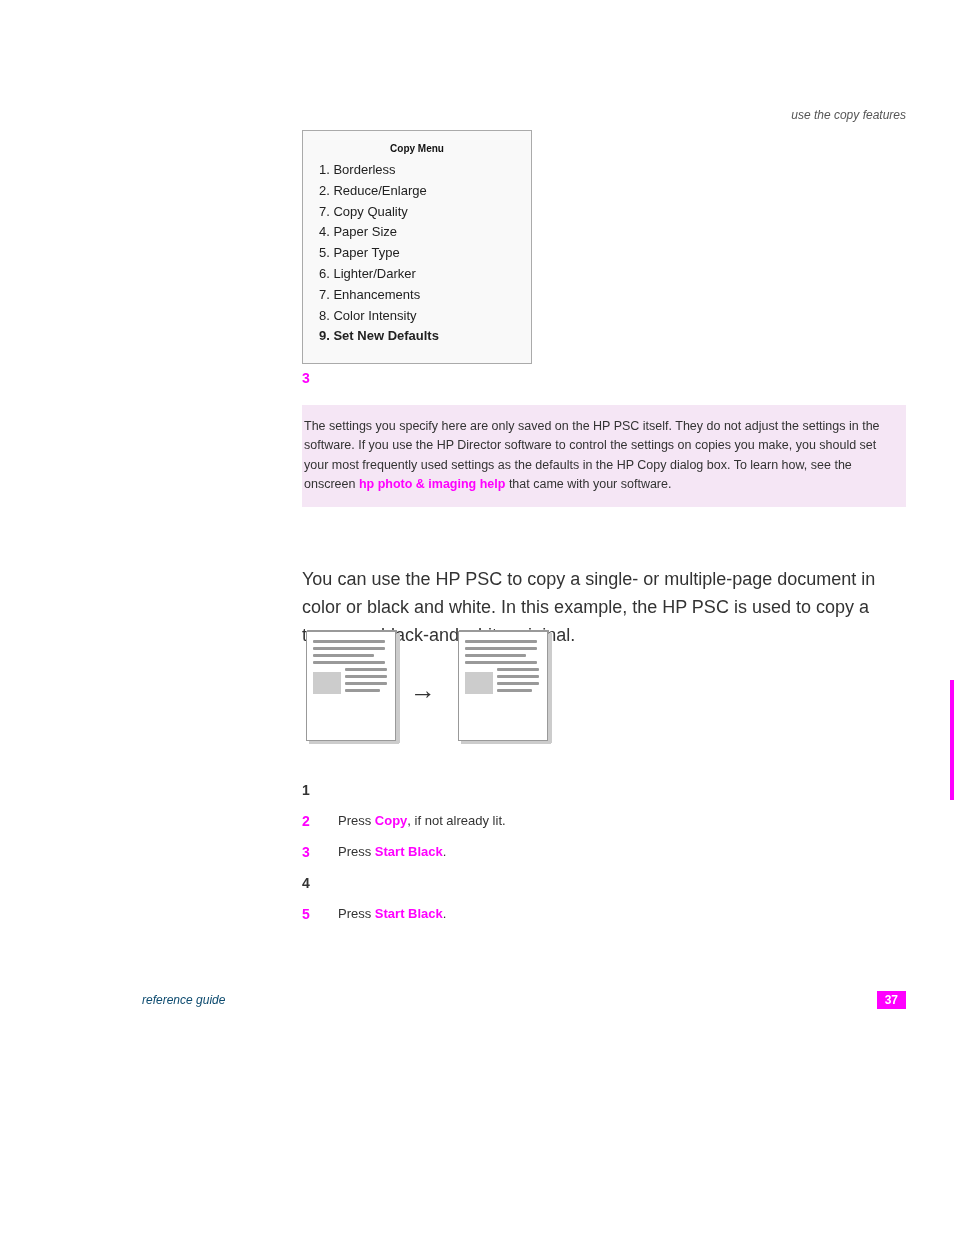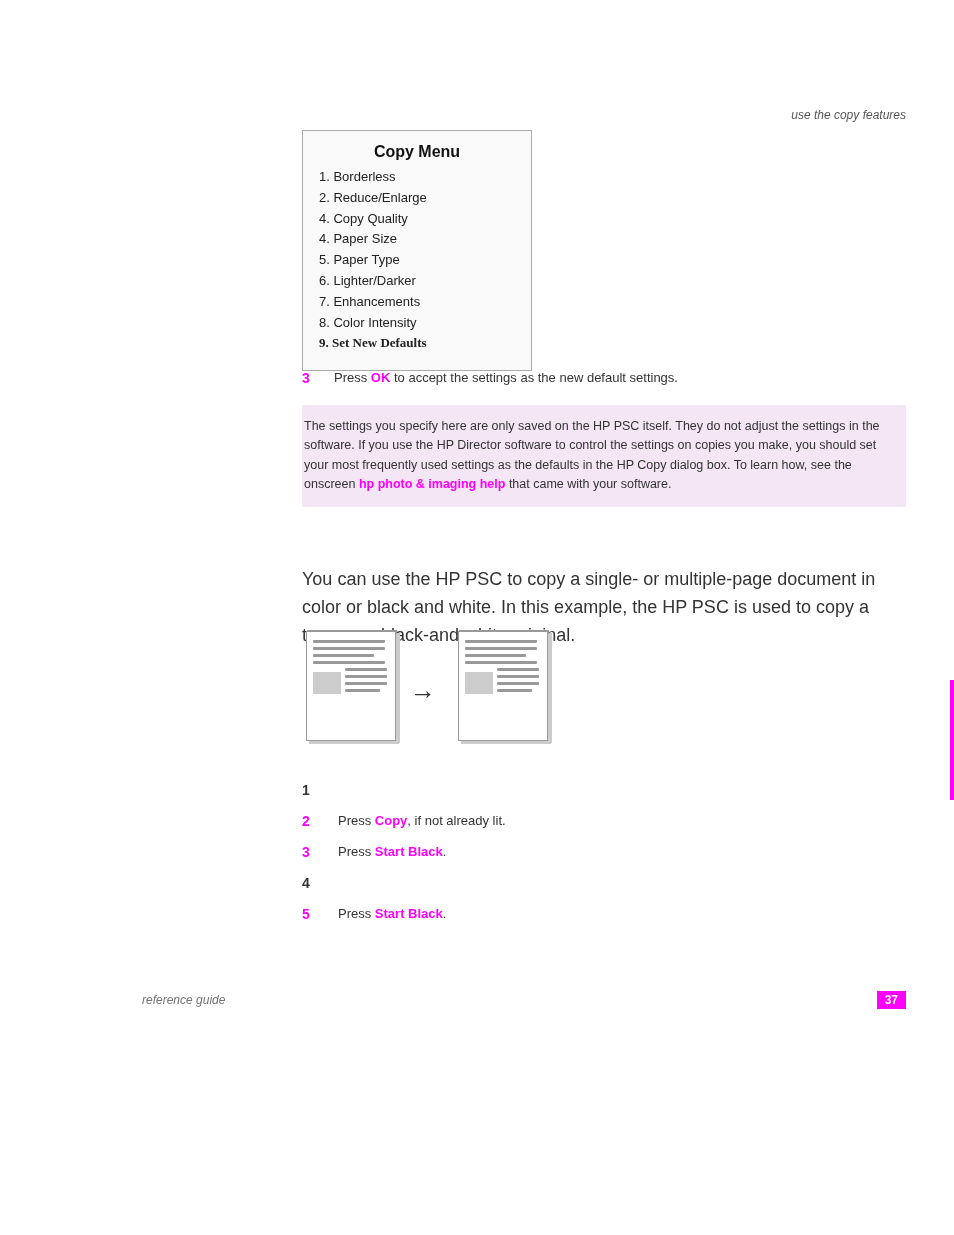--- a/index.html
+++ b/index.html
@@ -39,40 +39,39 @@
       top: 130px;
       left: 270px;
       width: 230px;
       border: 1px solid #aaaaaa;
       background: #f9f9f9;
       padding: 12px 16px 16px 16px;
     }
 
     .copy-menu-title {
       font-weight: bold;
-      font-size: 16px;
+      font-size: 10px;
       text-align: center;
       margin-bottom: 6px;
       color: #111111;
     }
 
     .copy-menu-list {
       list-style: none;
       font-size: 13px;
       color: #222222;
       line-height: 1.6;
     }
 
     .copy-menu-list li {
       padding: 0;
     }
 
     .copy-menu-list li.bold-item {
       font-weight: bold;
-      font-family: Liberation Serif, serif;
     }
 
     
     .step-ok {
       position: absolute;
       top: 370px;
       left: 270px;
       right: 80px;
       font-size: 13px;
       color: #333333;
@@ -266,21 +265,21 @@
       bottom: 30px;
       left: 110px;
       right: 80px;
       display: flex;
       justify-content: space-between;
       align-items: center;
     }
 
     .footer-left {
       font-size: 12px;
-      color: #737373;
+      color: #0c4a6e;
       font-style: italic;
     }
 
     .footer-page-num {
       background: #ff00ff;
       color: #ffffff;
       font-size: 12px;
       font-weight: bold;
       padding: 2px 8px;
       min-width: 28px;
@@ -292,33 +291,32 @@
 
 <div class="page-container">
 
   <div class="header-text">use the copy features</div>
 
   <div class="copy-menu-box">
     <div class="copy-menu-title">Copy Menu</div>
     <ul class="copy-menu-list">
       <li>1. Borderless</li>
       <li>2. Reduce/Enlarge</li>
-      <li>4. Copy Quality</li>
+      <li>7. Copy Quality</li>
       <li>4. Paper Size</li>
       <li>5. Paper Type</li>
       <li>6. Lighter/Darker</li>
       <li>7. Enhancements</li>
       <li>8. Color Intensity</li>
       <li class="bold-item">9. Set New Defaults</li>
     </ul>
   </div>
 
   <div class="step-ok">
     <span class="step-number-ok">3</span>
-    <span>Press <span class="ok-keyword">OK</span> to accept the settings as the new default settings.</span>
   </div>
 
   <div class="info-box">
     <span>The settings you specify here are only saved on the HP PSC itself. They do not adjust the settings in the software. If you use the HP Director software to control the settings on copies you make, you should set your most frequently used settings as the defaults in the HP Copy dialog box. To learn how, see the onscreen <span class="info-box-link">hp photo &amp; imaging help</span> that came with your software.</span>
   </div>
 
 
   <div class="body-text">You can use the HP PSC to copy a single- or multiple-page document in color or black and white. In this example, the HP PSC is used to copy a two-page black-and-white original.</div>
 
   <div class="illustration">

